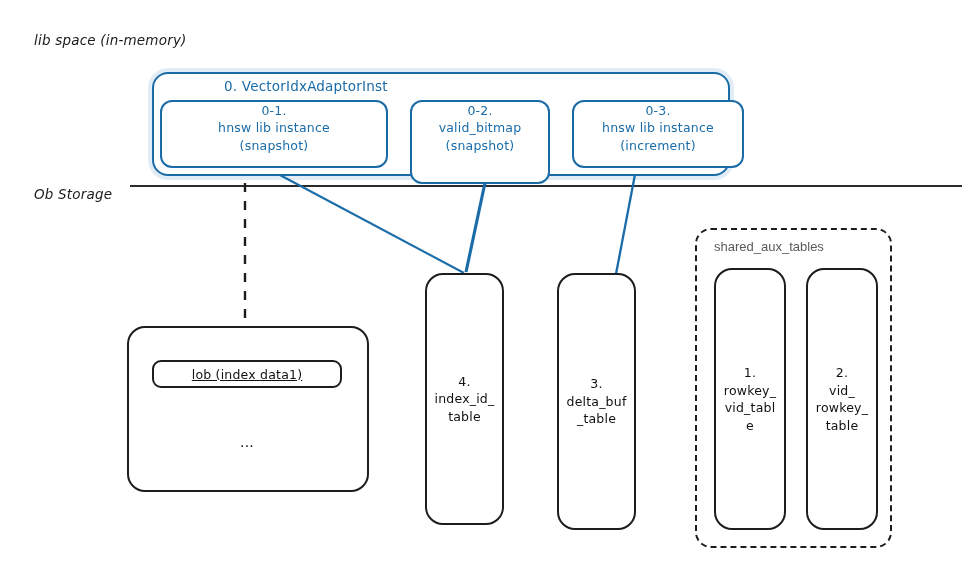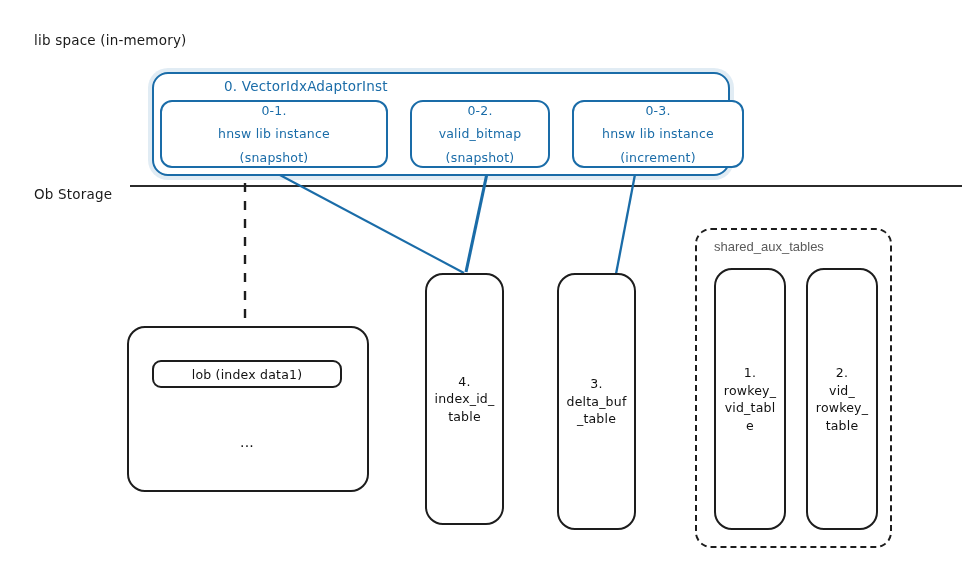--- a/index.html
+++ b/index.html
@@ -19,20 +19,21 @@
     font-family: "DejaVu Sans", sans-serif;
     letter-spacing: 0.2px;
   }
 
   
   .section-label {
     position: absolute;
     font-size: 13.5px;
     color: #1a1a1a;
     white-space: nowrap;
+    font-style: italic;
   }
 
   
   .divider {
     position: absolute;
     background: #2b2b2b;
     height: 2px;
   }
 
   
@@ -52,21 +53,21 @@
   }
   .mem-box {
     position: absolute;
     border: 2px solid #1a6ca8;
     border-radius: 12px;
     background: #ffffff;
     box-sizing: border-box;
     display: flex;
     flex-direction: column;
     align-items: center;
-    justify-content: space-between;
+    justify-content: flex-start;
     color: #1a6ca8;
     font-size: 12.5px;
     line-height: 1.38;
     text-align: center;
   }
 
   
   .store-box {
     position: absolute;
     border: 2.2px solid #1d1d1d;
@@ -161,36 +162,36 @@
   <div class="mem-container" style="left:152px; top:72px; width:578px; height:104px;">
   </div>
   <div class="mem-title hw" style="left:190px; top:78px;margin-left:34px;">0. VectorIdxAdaptorInst</div>
 
   <div class="mem-box hw" style="left:160px; top:100px; width:228px; height:68px;">
     <span>0-1.</span>
     <span>hnsw lib instance</span>
     <span>(snapshot)</span>
   </div>
 
-  <div class="mem-box hw" style="left:410px; top:100px; width:140px; height:68px;border-radius:13px;">
+  <div class="mem-box hw" style="left:410px; top:100px; width:140px; height:84px;">
     <span>0-2.</span>
     <span>valid_bitmap</span>
     <span>(snapshot)</span>
   </div>
 
   <div class="mem-box hw" style="left:572px; top:100px; width:172px; height:68px;">
     <span>0-3.</span>
     <span>hnsw lib instance</span>
     <span>(increment)</span>
   </div>
 
   <div class="store-box" style="left:127px; top:326px; width:242px; height:166px;">
   </div>
 
-  <div class="lob-box hw" style="left:152px; top:360px; width:190px; height:28px;">lob   (index data1)</div>
+  <div class="lob-box hw" style="left:152px; top:360px; width:190px; height:28px;text-decoration:underline;">lob   (index data1)</div>
 
 
   <div class="ellipsis hw" style="left:152px; top:434px; width:190px;">...</div>
 
   <div class="store-box centered hw" style="left:425px; top:273px; width:79px; height:252px;">
     <span>4.</span>
     <span>index_id_</span>
     <span>table</span>
   </div>
 

